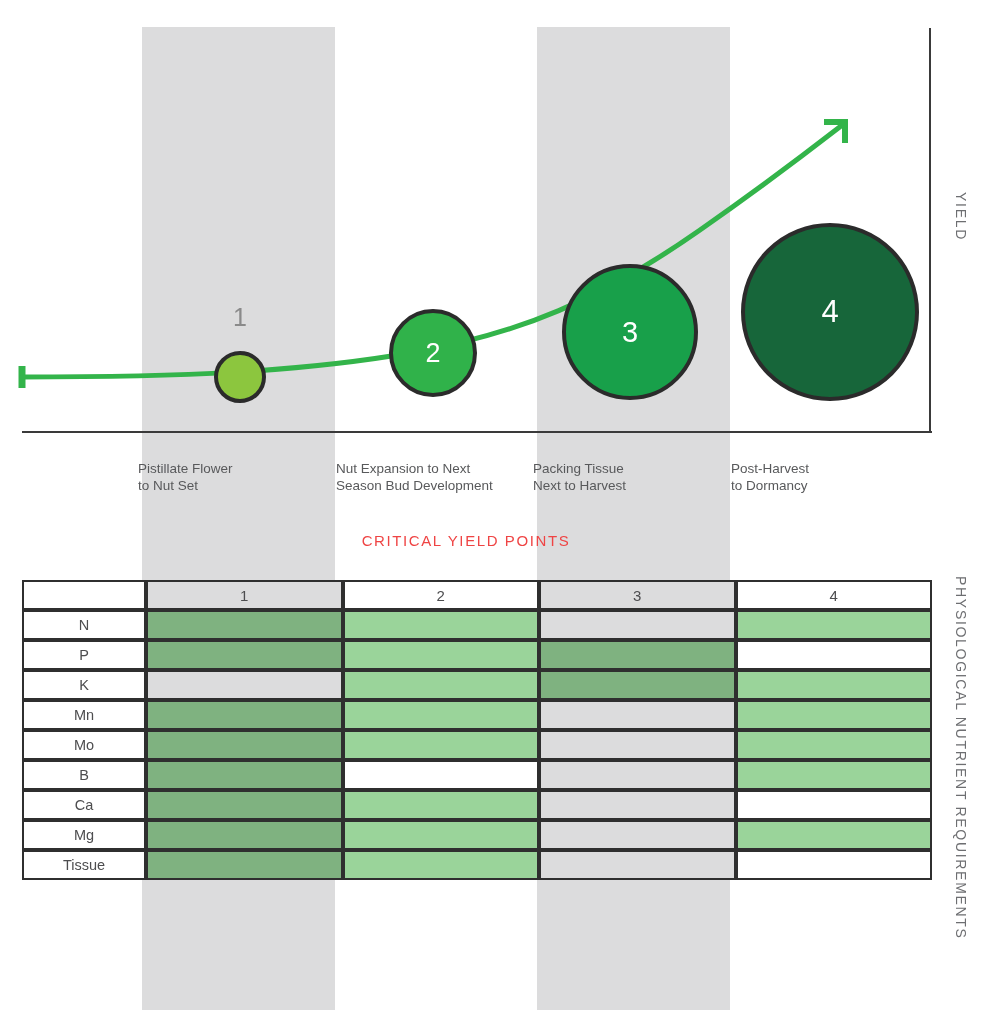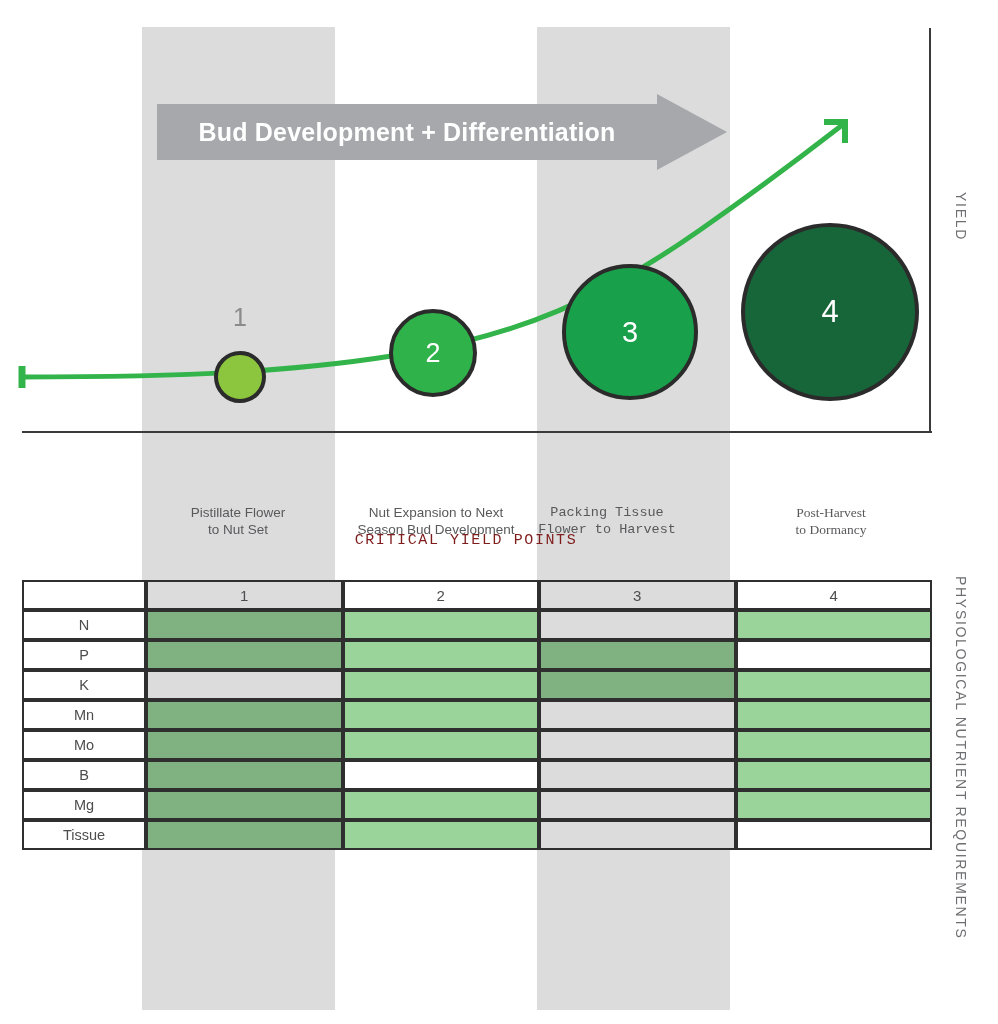--- a/index.html
+++ b/index.html
@@ -48,30 +48,30 @@
     position:absolute;left:214px;top:303px;width:52px;
     text-align:center;color:#8a8a8a;font-size:25px;z-index:6;
   }
   #bubble2{left:389px;top:309px;width:88px;height:88px;background:#30b24a;font-size:27px;}
   #bubble3{left:562px;top:264px;width:136px;height:136px;background:#18a04a;font-size:29px;}
   #bubble4{left:741px;top:223px;width:178px;height:178px;background:#17663a;font-size:31px;}
 
   
   .stage-caption{
     position:absolute;top:460px;width:200px;
-    text-align:center;color:#58595b;font-size:13.5px;line-height:17px;z-index:5;margin-top:44px;
+    color:#58595b;font-size:13.5px;line-height:17px;z-index:5;
   }
   #cap1{left:138px;}
   #cap2{left:336px;}
-  #cap3{left:507px;font-family:Liberation Mono, monospace;}
-  #cap4{left:731px;font-family:Liberation Serif, serif;}
+  #cap3{left:533px;}
+  #cap4{left:731px;}
 
   #critical-title{
     position:absolute;left:0;top:532px;width:932px;text-align:center;
-    color:#7f1d1d;font-size:15px;letter-spacing:1.6px;z-index:5;font-family:Liberation Mono, monospace;
+    color:#ef4444;font-size:15px;letter-spacing:1.6px;z-index:5;
   }
 
   
   .vlabel{
     position:absolute;color:#6d6e71;letter-spacing:1.7px;
     writing-mode:vertical-rl;text-orientation:mixed;
     white-space:nowrap;z-index:5;
   }
   #yield-label{left:953px;top:192px;font-size:14px;}
   #phys-label{left:953px;top:576px;font-size:14px;}
@@ -109,26 +109,20 @@
   <div class="axis-x"></div>
   <div class="axis-y"></div>
 
   <svg id="curve" viewBox="0 0 998 440" preserveAspectRatio="none">
     <path d="M 22,376 L 22,376"></path>
     <line x1="22" y1="366" x2="22" y2="388" stroke="#33b44a" stroke-width="7" stroke-linecap="butt"></line>
     <path d="M 22,377 C 180,377 300,372 410,353 C 520,334 600,300 700,230 C 760,188 810,150 841,126" fill="none" stroke="#33b44a" stroke-width="5" stroke-linecap="round"></path>
     <polyline points="824,122 845,122 845,143" fill="none" stroke="#33b44a" stroke-width="6" stroke-linejoin="miter" stroke-linecap="butt"></polyline>
   </svg>
 
-  <div id="arrow-banner">
-    <svg width="570" height="76" viewBox="0 0 570 76">
-      <polygon points="0,10 500,10 500,0 570,38 500,76 500,66 0,66" fill="#a6a8ab"></polygon>
-    </svg>
-    <div id="arrow-label">Bud Development + Differentiation</div>
-  </div>
 
   <div id="bubble1-out">1</div>
   <div class="bubble" id="bubble1"></div>
   <div class="bubble" id="bubble2">
     <span>2</span>
   </div>
   <div class="bubble" id="bubble3">
     <span>3</span>
   </div>
   <div class="bubble" id="bubble4">
@@ -138,21 +132,21 @@
   <div class="stage-caption" id="cap1">
     <div>Pistillate Flower</div>
     <div>to Nut Set</div>
   </div>
   <div class="stage-caption" id="cap2">
     <div>Nut Expansion to Next</div>
     <div>Season Bud Development</div>
   </div>
   <div class="stage-caption" id="cap3">
     <div>Packing Tissue</div>
-    <div>Flower to Harvest</div>
+    <div>Next to Harvest</div>
   </div>
   <div class="stage-caption" id="cap4">
     <div>Post-Harvest</div>
     <div>to Dormancy</div>
   </div>
 
   <div id="critical-title">CRITICAL YIELD POINTS</div>
 
   <div class="vlabel" id="yield-label">YIELD</div>
   <div class="vlabel" id="phys-label">PHYSIOLOGICAL NUTRIENT REQUIREMENTS</div>
@@ -204,20 +198,27 @@
           <td class="c-light"></td>
         </tr>
         <tr>
           <td class="rowlabel">B</td>
           <td class="c-dark"></td>
           <td class="c-white"></td>
           <td class="c-gray"></td>
           <td class="c-light"></td>
         </tr>
         <tr>
+          <td class="rowlabel">Ca</td>
+          <td class="c-dark"></td>
+          <td class="c-light"></td>
+          <td class="c-gray"></td>
+          <td class="c-white"></td>
+        </tr>
+        <tr>
           <td class="rowlabel">Mg</td>
           <td class="c-dark"></td>
           <td class="c-light"></td>
           <td class="c-gray"></td>
           <td class="c-light"></td>
         </tr>
         <tr>
           <td class="rowlabel">Tissue</td>
           <td class="c-dark"></td>
           <td class="c-light"></td>

